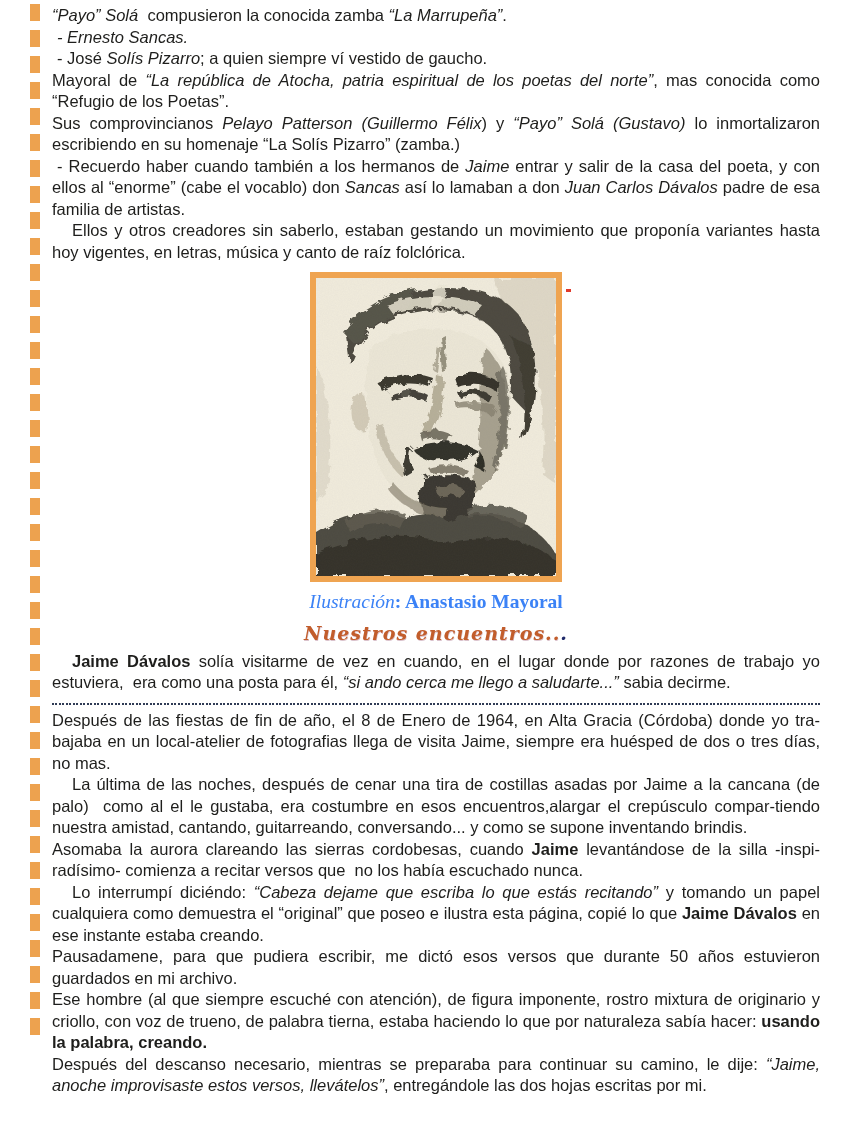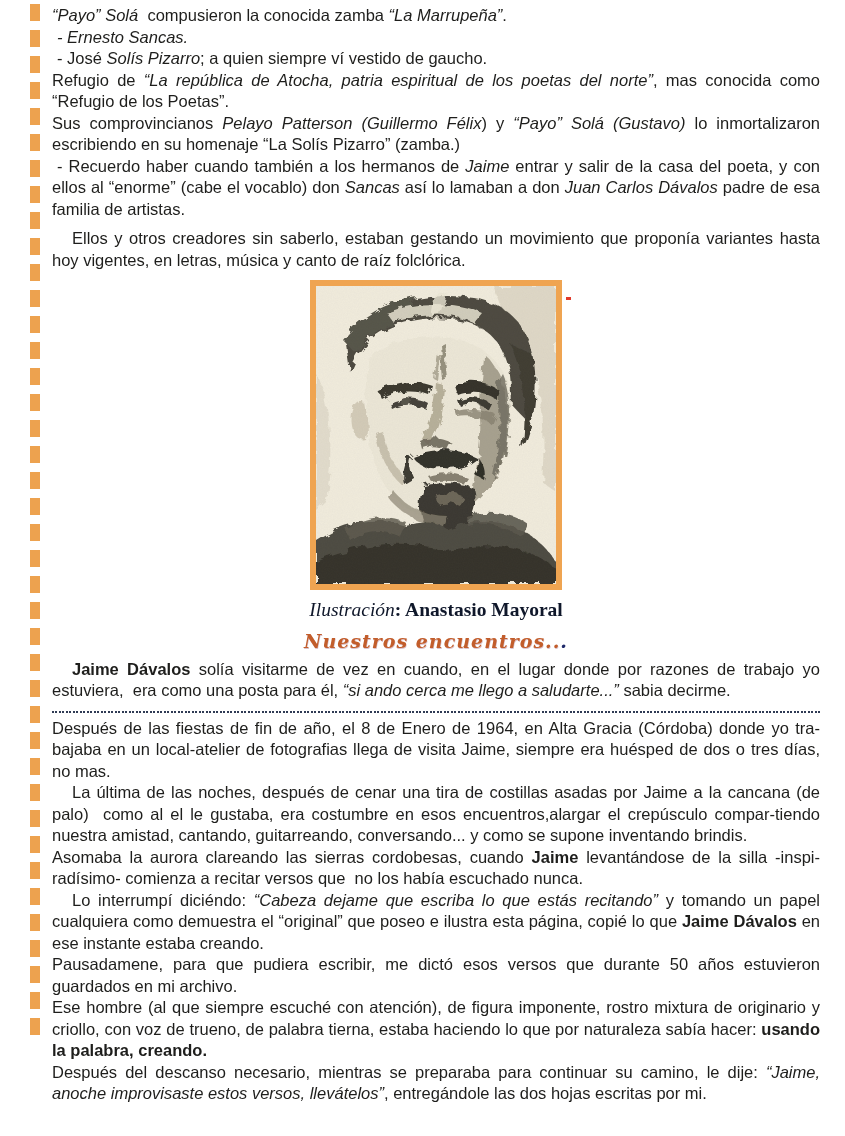--- a/index.html
+++ b/index.html
@@ -15,34 +15,34 @@
   .content{
     position:absolute;left:52px;top:5px;width:768px;
     font-size:16.5px;line-height:21.5px;
   }
   p{margin:0;text-align:justify;}
   .i{font-style:italic}
   .b{font-weight:bold}
   .bi{font-weight:bold;}
   .ind{text-indent:20px}
   .ind-s{text-indent:5px}
-  .gap-top{margin-top:8px}
+  .gap-top{margin-top:0}
   
   .fig-row{text-align:center;margin-top:9px;}
   .fig-wrap{display:inline-block;position:relative;}
   .portrait-frame{
     display:block;border:6px solid #efa451;width:240px;height:298px;
     background:#f1ecdd;
   }
   .red-tick{
     position:absolute;right:-9px;top:17px;width:5px;height:3px;background:#e03a2c;
   }
   .caption{
     text-align:center;margin-top:3px;
-    font-family:"Liberation Serif", serif;font-size:19.5px;color:#0f172a;
+    font-family:"Liberation Serif", serif;font-size:19.5px;color:#3b82f6;
   }
   .heading{
     text-align:center;margin:11px 0 6px 0;
     font-family:"DejaVu Serif", serif;font-weight:bold;font-style:italic;
     font-size:19px;letter-spacing:1px;color:#c25d2b;
     text-shadow:0.5px 0.5px 0 rgba(150,80,110,0.35);
   }
   .heading .n{color:#202a6a;text-shadow:none;}
   .after-heading{margin-top:6px;}
   .dotline{
@@ -54,21 +54,21 @@
 </head>
 <body>
 
 <div class="dash-border"></div>
 
 <div class="content">
 
   <p><span class="i">“Payo” Solá</span><span>&nbsp; compusieron la conocida zamba </span><span class="i">“La Marrupeña”</span><span>.</span></p>
   <p class="ind-s"><span class="i">- Ernesto Sancas.</span></p>
   <p class="ind-s"><span>- José </span><span class="i">Solís Pizarro</span><span>; a quien siempre ví vestido de gaucho.</span></p>
-  <p><span>Refugio de </span><span class="i">“La república de Atocha, patria espiritual de los poetas del norte”</span><span>, mas conocida como “Refugio de los Poetas”.</span></p>
+  <p><span>Mayoral de </span><span class="i">“La república de Atocha, patria espiritual de los poetas del norte”</span><span>, mas conocida como “Refugio de los Poetas”.</span></p>
   <p><span>Sus comprovincianos </span><span class="i">Pelayo Patterson (Guillermo Félix</span><span>) y </span><span class="i">“Payo” Solá (Gustavo)</span><span> lo inmortalizaron escribiendo en su homenaje “La Solís Pizarro” (zamba.)</span></p>
   <p class="ind-s"><span>- Recuerdo haber cuando también a los hermanos de </span><span class="i">Jaime</span><span> entrar y salir de la casa del poeta, y con ellos al “enorme” (cabe el vocablo) don </span><span class="i">Sancas</span><span> así lo lamaban a don </span><span class="i">Juan Carlos Dávalos</span><span> padre de esa familia de artistas.</span></p>
   <p class="ind gap-top"><span>Ellos y otros creadores sin saberlo, estaban gestando un movimiento que proponía variantes hasta hoy vigentes, en letras, música y canto de raíz folclórica.</span></p>
 
   <div class="fig-row">
     <span class="fig-wrap">
       <span class="portrait-frame">
         <svg viewBox="0 0 240 298" width="240" height="298">
           <defs>
             <filter id="rough" x="-10%" y="-10%" width="120%" height="120%">

